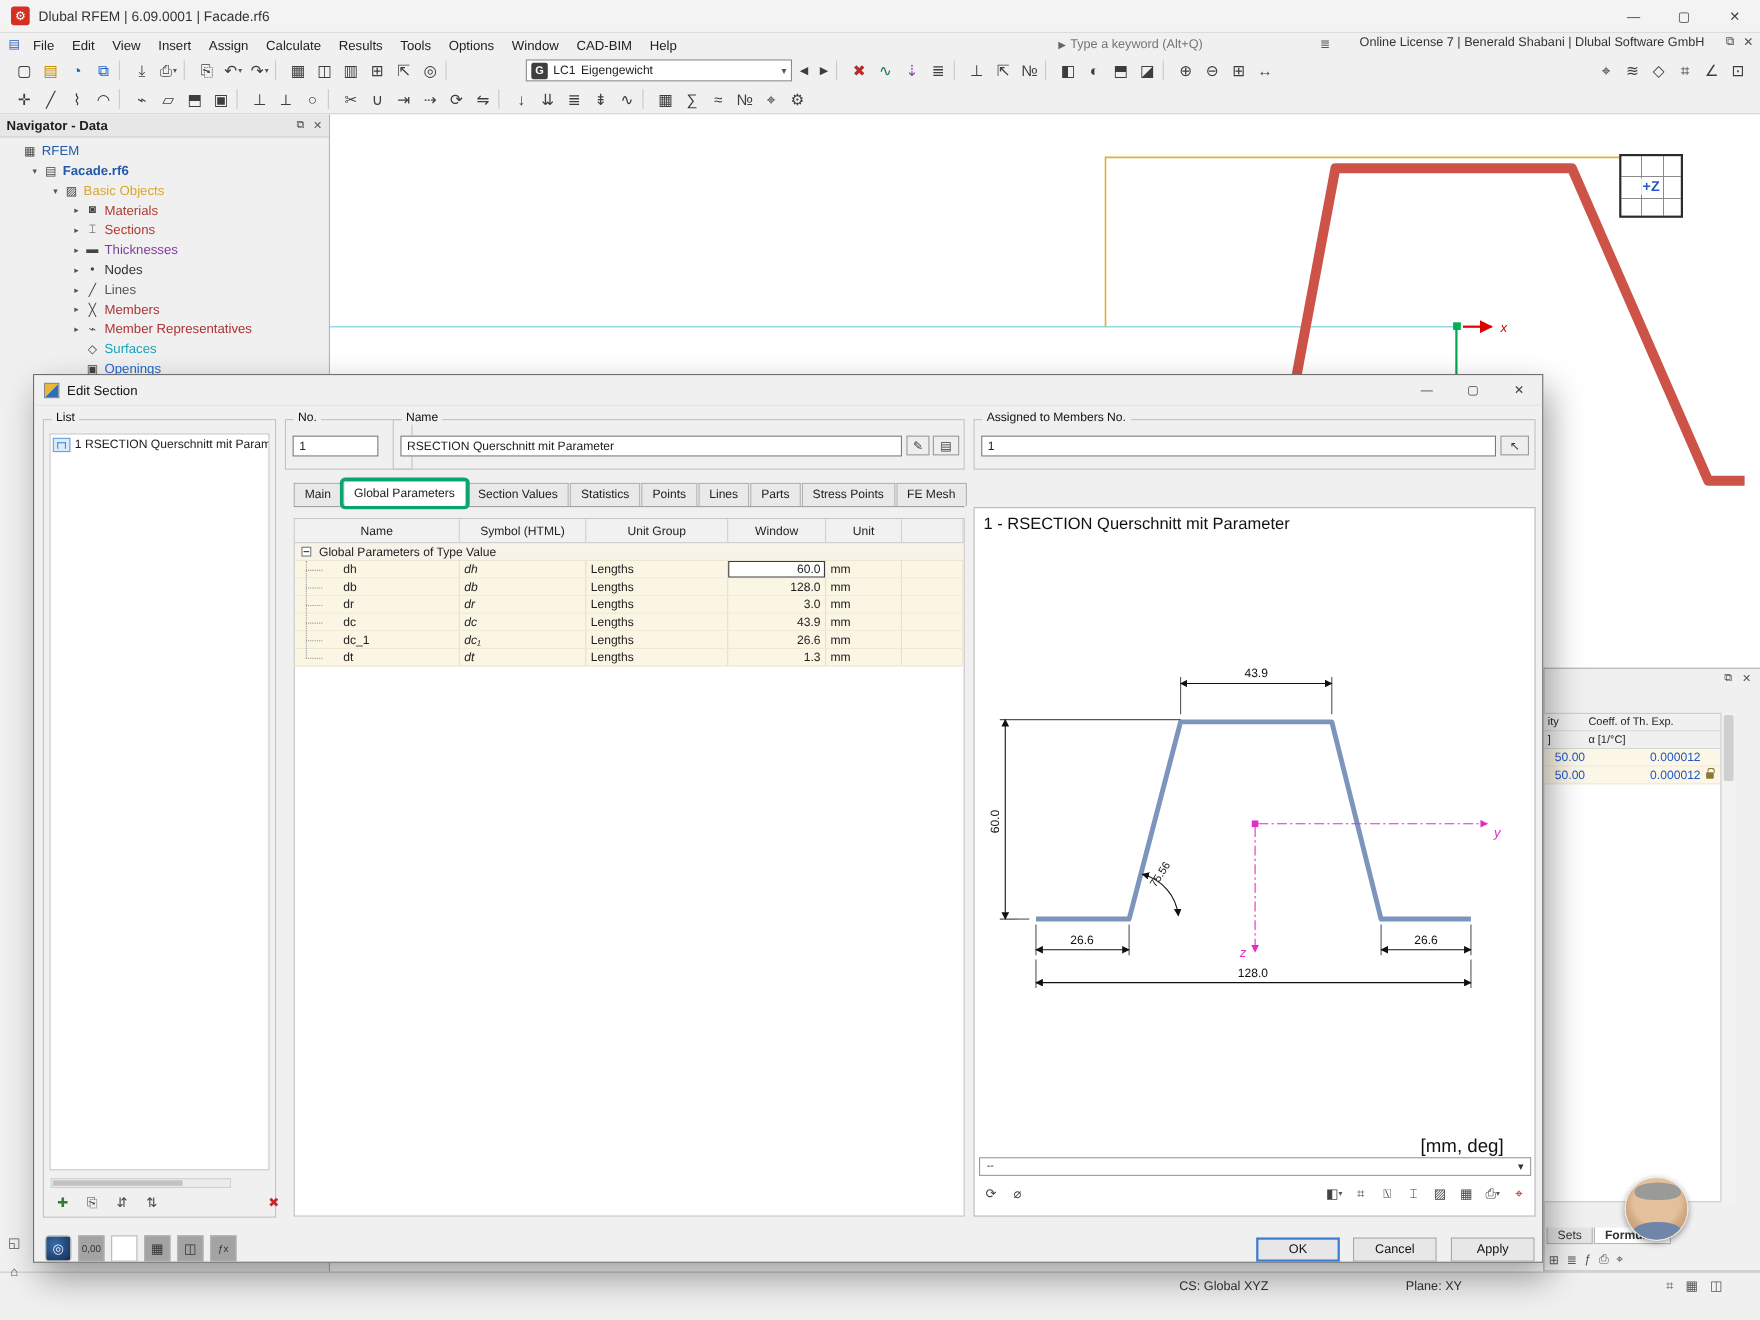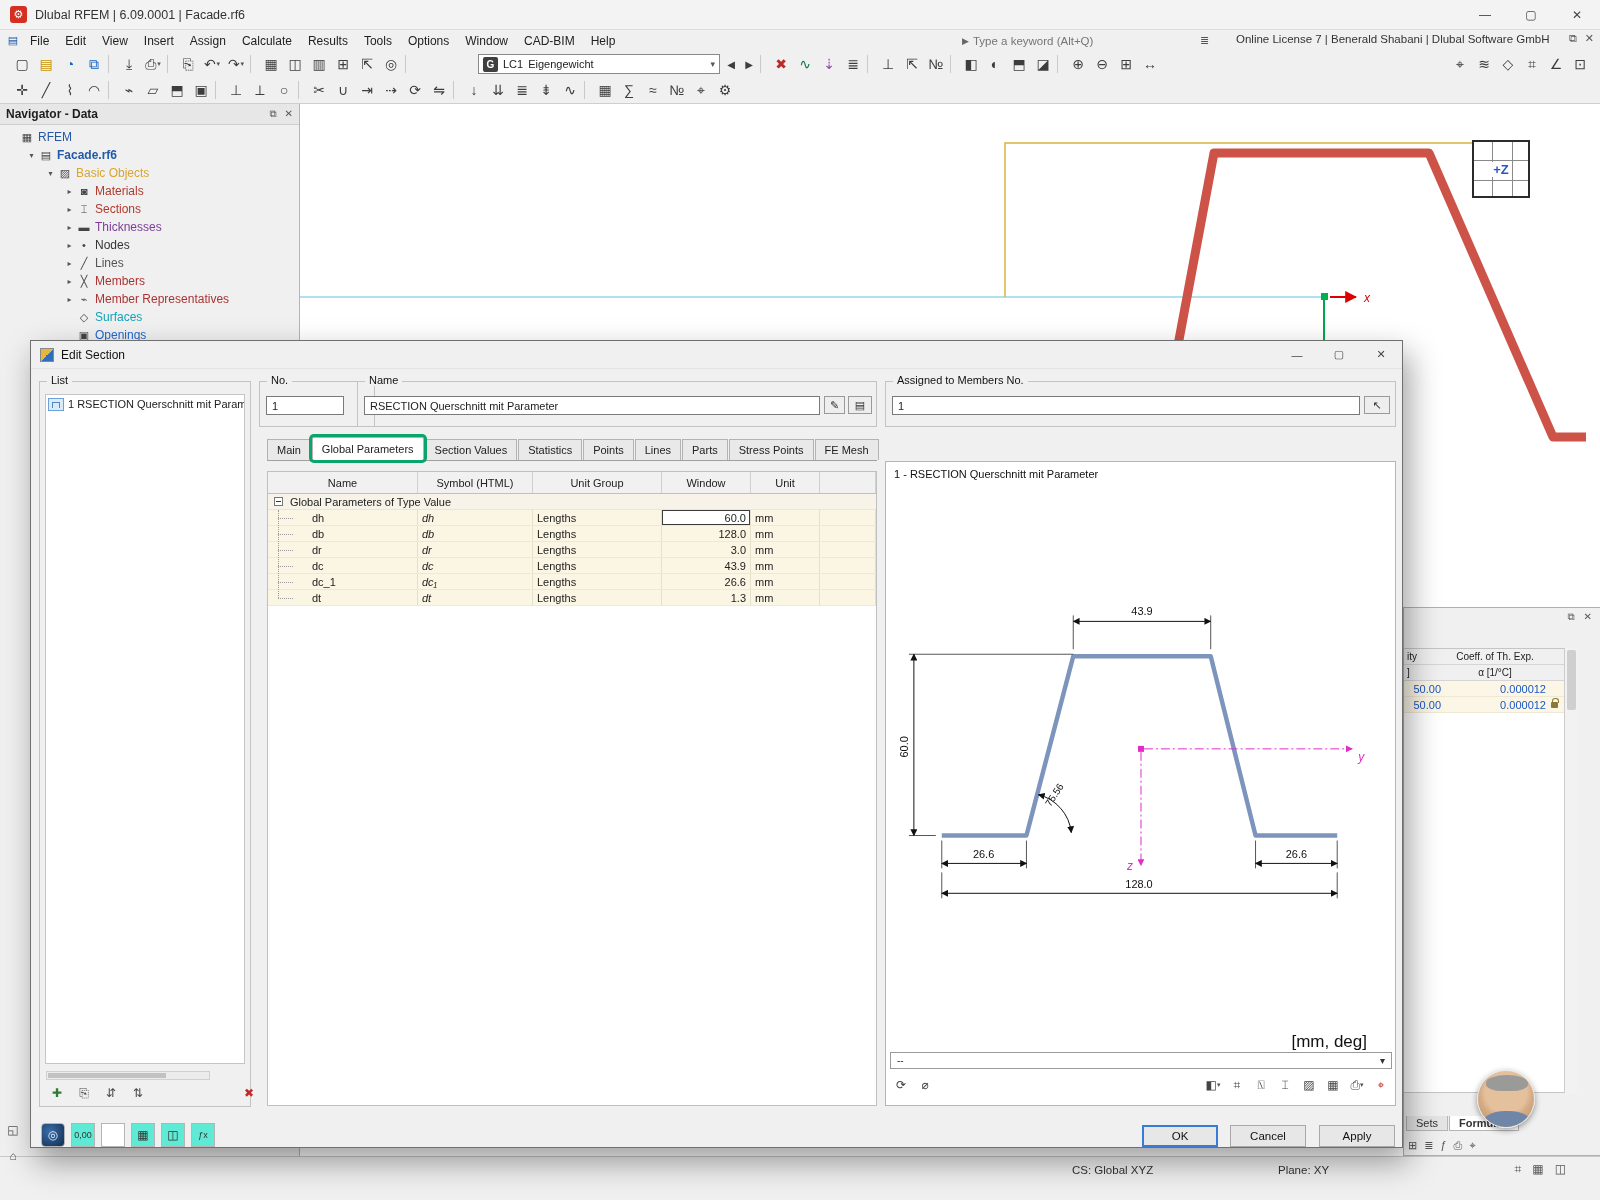--- a/index.html
+++ b/index.html
@@ -59,21 +59,21 @@
 .ticon{width:16px;text-align:center;font-size:11px;color:var(--ic,#444)}
 .tlabel{padding-left:3px;white-space:nowrap}
 .tree-row.bold .tlabel{font-weight:bold}
 
 
 #rightpanel{position:absolute;left:1403px;top:607px;width:197px;height:549px;background:#f0f0f0;border:1px solid #b0b0b0;border-right:none;z-index:7}
 .rp-top{height:20px;display:flex;justify-content:flex-end;gap:9px;padding:3px 8px;font-size:10px;color:#555}
 .rp-table{position:absolute;left:0;top:40px;width:160px;bottom:62px;background:#fff;border-top:1px solid #c5c5c5;border-bottom:1px solid #c5c5c5}
 .rp-hrow{display:flex;height:16px;background:#f0f0f0;border-bottom:1px solid #d5d5d5;font-size:10px;align-items:center}
 .rc1{width:40px;padding:0 3px;overflow:hidden;white-space:nowrap}
-.rc2{width:102px;text-align:center;overflow:hidden;white-space:nowrap}
+.rc2{width:102px;text-align:left;overflow:hidden;white-space:nowrap}
 .rc3{width:16px;display:flex;align-items:center;justify-content:center}
 .rp-row{display:flex;height:16px;font-size:11px;align-items:center;background:#fcf6e6;border-bottom:1px solid #efe8d5}
 .rp-row .rc1,.rp-row .rc2{text-align:right;color:#1b57c2}
 .lock{width:7px;height:6px;background:#8a7a3a;position:relative;border-radius:1px;visibility:hidden}
 .lock::before{content:"";position:absolute;left:1px;top:-4px;width:5px;height:4px;border:1px solid #8a7a3a;border-bottom:none;border-radius:3px 3px 0 0}
 .rp-row.locked .lock{visibility:visible}
 .rp-scroll{position:absolute;left:160px;top:40px;bottom:62px;width:13px;background:#f2f2f2;border-left:1px solid #ccc}
 .rp-thumb{position:absolute;left:2px;top:2px;width:9px;height:60px;background:#cfcfcf;border-radius:2px}
 .rp-tabs{position:absolute;left:2px;bottom:24px;display:flex;gap:1px}
 .rp-tab{padding:1px 9px;font-size:11px;background:#e4e4e4;border:1px solid #b5b5b5;border-top:none;color:#333}
@@ -130,35 +130,35 @@
 .trow{display:flex;height:16px;font-size:11px;background:#fbf5e4;border-bottom:1px solid #efe8d3}
 .trow .c{border-right:1px solid #e6dfcc;display:flex;align-items:center;padding:0 4px;overflow:hidden}
 .trow .name{padding-left:44px;position:relative}
 .trow .name::before{content:"";position:absolute;left:10px;top:8px;width:15px;border-top:1px dotted #999}
 .trow .sym{font-style:italic}
 .trow .val{justify-content:flex-end}
 .trow.editing .val{background:#fff;box-shadow:inset 0 0 0 1px #3c3c3c}
 .vguide{position:absolute;left:10px;top:38px;height:88px;border-left:1px dotted #999}
 
 .pv{position:absolute;left:854px;top:120px;width:511px;height:645px;background:#fff;border:1px solid #b5b5b5}
-.pv-title{position:absolute;left:8px;top:6px;font-size:11px;color:#111;z-index:2}
+.pv-title{position:absolute;left:8px;top:6px;font-size:15px;color:#111;z-index:2}
 .pvsvg{position:absolute;inset:0}
 .mmdeg{position:absolute;right:28px;top:570px;font-size:17px;color:#111}
 .pv-combo{position:absolute;left:4px;top:590px;width:502px;height:17px;border:1px solid #9a9a9a;background:#fff;font-size:10px;display:flex;align-items:center;padding:0 6px;color:#333}
 .pv-combo .cv{flex:1}
 .pv-icons{position:absolute;left:4px;top:614px;width:502px;display:flex;gap:2px;align-items:center}
 .pv-ib{width:22px;height:18px;display:flex;align-items:center;justify-content:center;font-size:12px;color:#444;border:1px solid transparent}
 .pv-ib.gap{margin-left:auto}
 .pv-ib.dd::after{content:"▾";font-size:7px;color:#555}
 
 .btn{position:absolute;height:22px;background:#e7e7e7;border:1px solid #a9a9a9;font-size:11.5px;display:flex;align-items:center;justify-content:center;color:#111}
 #btn-ok{left:1111px;top:784px;width:76px;border:2px solid #3a7bd5}
 #btn-cancel{left:1199px;top:784px;width:76px}
 #btn-apply{left:1288px;top:784px;width:76px}
-.ub{position:absolute;top:782px;width:24px;height:24px;border:1px solid #b5b5b5;background:#5eead4;display:flex;align-items:center;justify-content:center;font-size:12px;color:#333}
+.ub{position:absolute;top:782px;width:24px;height:24px;border:1px solid #b5b5b5;background:#a3a3a3;display:flex;align-items:center;justify-content:center;font-size:12px;color:#333}
 .ub.dark{background:radial-gradient(circle at 35% 35%,#3a6ea8,#102c50);color:#eef;border-radius:4px}
 .ub.txt{font-size:9px}
 .ub.white{background:#fff}
 </style>
 </head>
 <body>
 
 <div id="titlebar">
   <span class="app-icon">⚙</span>
   <span class="title-text">Dlubal RFEM | 6.09.0001 | Facade.rf6</span>

